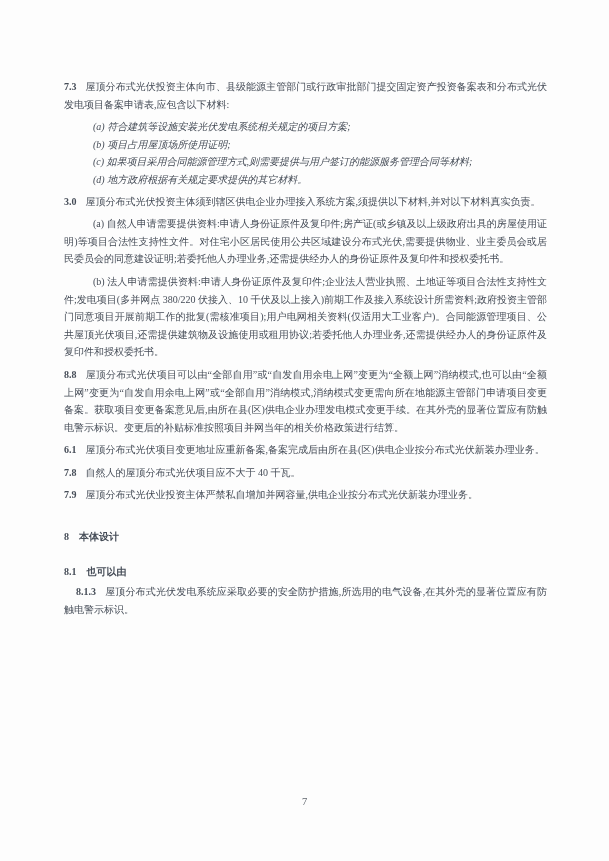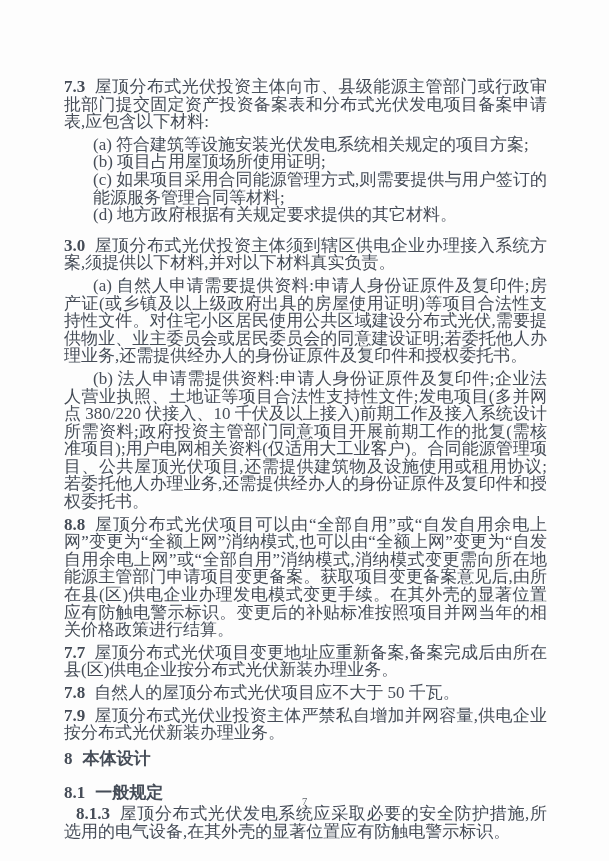--- a/index.html
+++ b/index.html
@@ -3,28 +3,28 @@
 <meta charset="utf-8">
 <style>
   html,body{margin:0;padding:0;}
   body{
     width:609px;height:861px;position:relative;overflow:hidden;
     background:#fdfdfd;
     font-family:"Liberation Serif","DejaVu Serif",serif;
     color:#454c57;
   }
   .page{position:absolute;top:78px;left:64px;width:483px;}
-  p{margin:0 0 5px;font-size:17px;line-height:17.6px;text-align:justify;}
+  p{margin:0 0 5px;font-size:10px;line-height:17.6px;text-align:justify;}
   .num{font-weight:bold;padding-right:9px;white-space:nowrap;}
-  .items{margin-bottom:13px;}
+  .items{margin-bottom:4px;font-style:italic;}
   .items p{padding-left:29px;margin:0;}
   .sub{text-indent:29px;}
   .hindent{text-indent:12px;}
   .h1,.h2{font-weight:bold;}
-  .h1{margin:8px 0 0;}
+  .h1{margin:24px 0 0;}
   .h2{margin:17px 0 3px;}
   .h1 .num,.h2 .num{padding-right:10px;}
   .pageno{
     position:absolute;top:793px;left:0;width:609px;
     text-align:center;font-size:10.5px;color:#60666e;margin:0;
   }
 </style>
 </head>
 <body>
 
@@ -41,29 +41,29 @@
 
 
   <p><span class="num">3.0</span><span>屋顶分布式光伏投资主体须到辖区供电企业办理接入系统方案,须提供以下材料,并对以下材料真实负责。</span></p>
 
   <p class="sub">(a) 自然人申请需要提供资料:申请人身份证原件及复印件;房产证(或乡镇及以上级政府出具的房屋使用证明)等项目合法性支持性文件。对住宅小区居民使用公共区域建设分布式光伏,需要提供物业、业主委员会或居民委员会的同意建设证明;若委托他人办理业务,还需提供经办人的身份证原件及复印件和授权委托书。</p>
 
   <p class="sub">(b) 法人申请需提供资料:申请人身份证原件及复印件;企业法人营业执照、土地证等项目合法性支持性文件;发电项目(多并网点 380/220 伏接入、10 千伏及以上接入)前期工作及接入系统设计所需资料;政府投资主管部门同意项目开展前期工作的批复(需核准项目);用户电网相关资料(仅适用大工业客户)。合同能源管理项目、公共屋顶光伏项目,还需提供建筑物及设施使用或租用协议;若委托他人办理业务,还需提供经办人的身份证原件及复印件和授权委托书。</p>
 
   <p><span class="num">8.8</span><span>屋顶分布式光伏项目可以由“全部自用”或“自发自用余电上网”变更为“全额上网”消纳模式,也可以由“全额上网”变更为“自发自用余电上网”或“全部自用”消纳模式,消纳模式变更需向所在地能源主管部门申请项目变更备案。获取项目变更备案意见后,由所在县(区)供电企业办理发电模式变更手续。在其外壳的显著位置应有防触电警示标识。变更后的补贴标准按照项目并网当年的相关价格政策进行结算。</span></p>
 
-  <p><span class="num">7.7</span><span>屋顶分布式光伏项目变更地址应重新备案,备案完成后由所在县(区)供电企业按分布式光伏新装办理业务。</span></p>
+  <p><span class="num">6.1</span><span>屋顶分布式光伏项目变更地址应重新备案,备案完成后由所在县(区)供电企业按分布式光伏新装办理业务。</span></p>
 
-  <p><span class="num">7.8</span><span>自然人的屋顶分布式光伏项目应不大于 50 千瓦。</span></p>
+  <p><span class="num">7.8</span><span>自然人的屋顶分布式光伏项目应不大于 40 千瓦。</span></p>
 
   <p><span class="num">7.9</span><span>屋顶分布式光伏业投资主体严禁私自增加并网容量,供电企业按分布式光伏新装办理业务。</span></p>
 
   <p class="h1"><span class="num">8</span><span>本体设计</span></p>
 
-  <p class="h2"><span class="num">8.1</span><span>一般规定</span></p>
+  <p class="h2"><span class="num">8.1</span><span>也可以由</span></p>
 
 
 
   <p class="hindent"><span class="num">8.1.3</span><span>屋顶分布式光伏发电系统应采取必要的安全防护措施,所选用的电气设备,在其外壳的显著位置应有防触电警示标识。</span></p>
 
 </div>
 
 <p class="pageno">7</p>
 
 </body></html>

